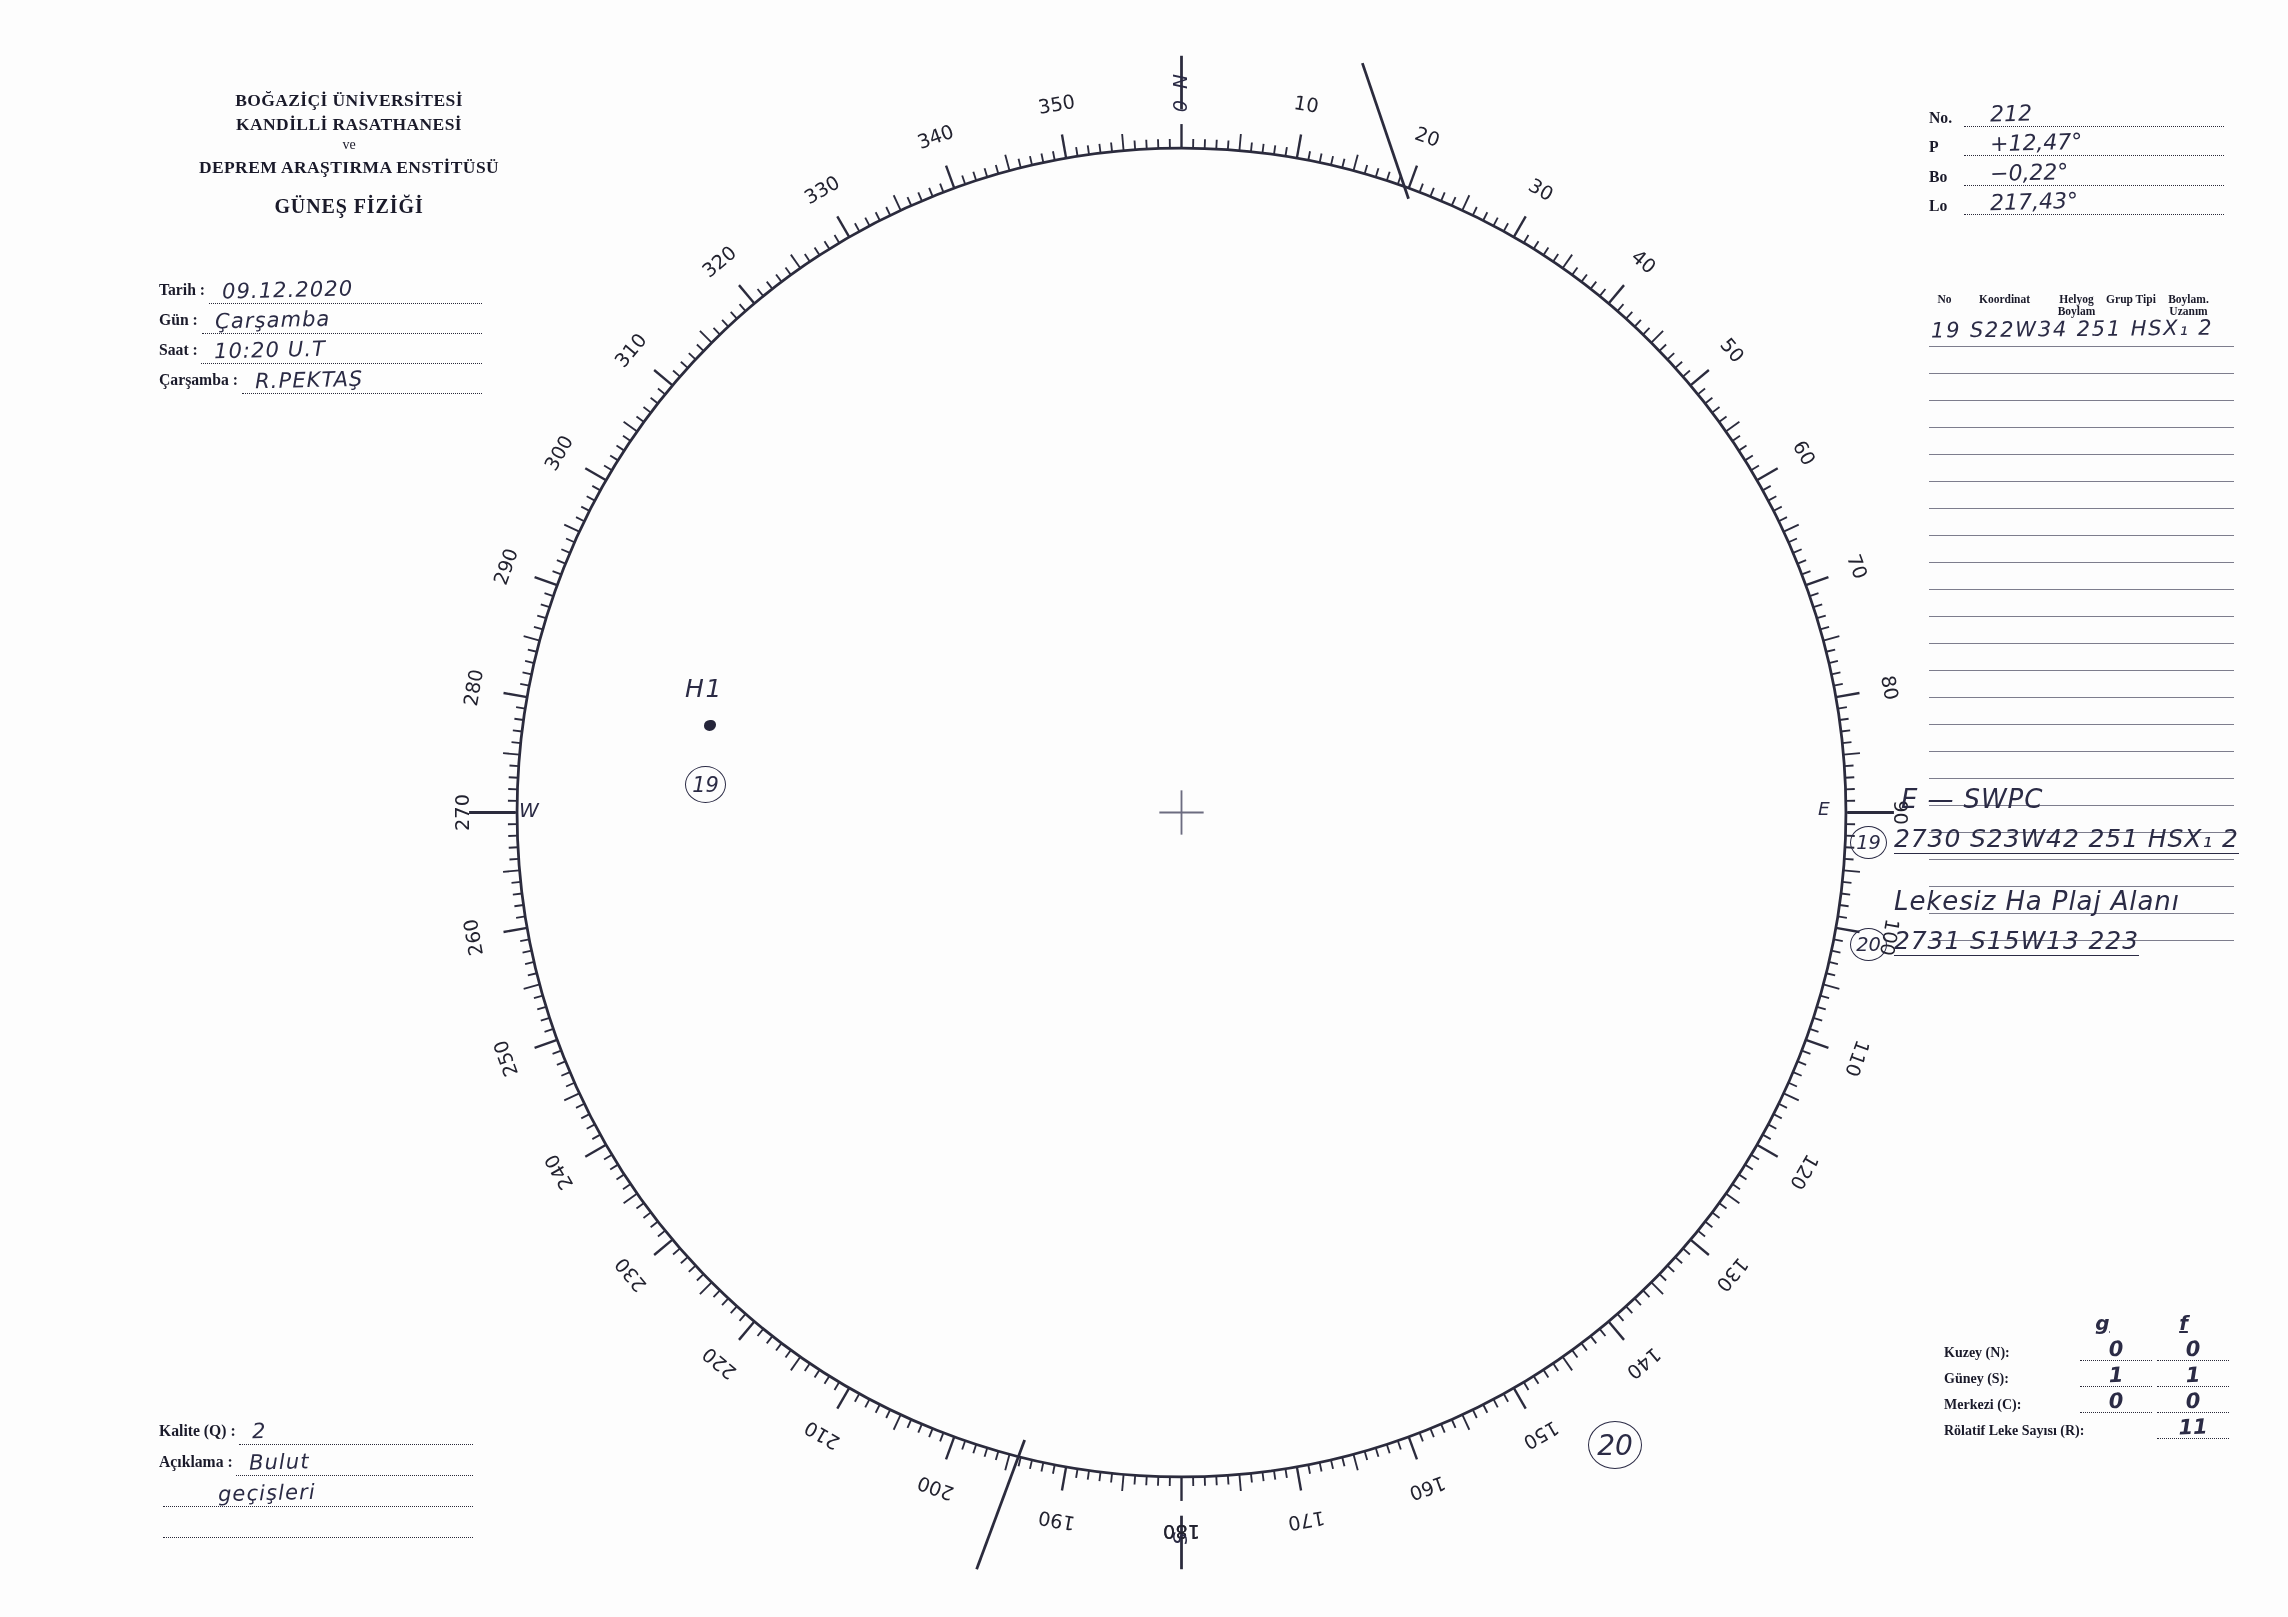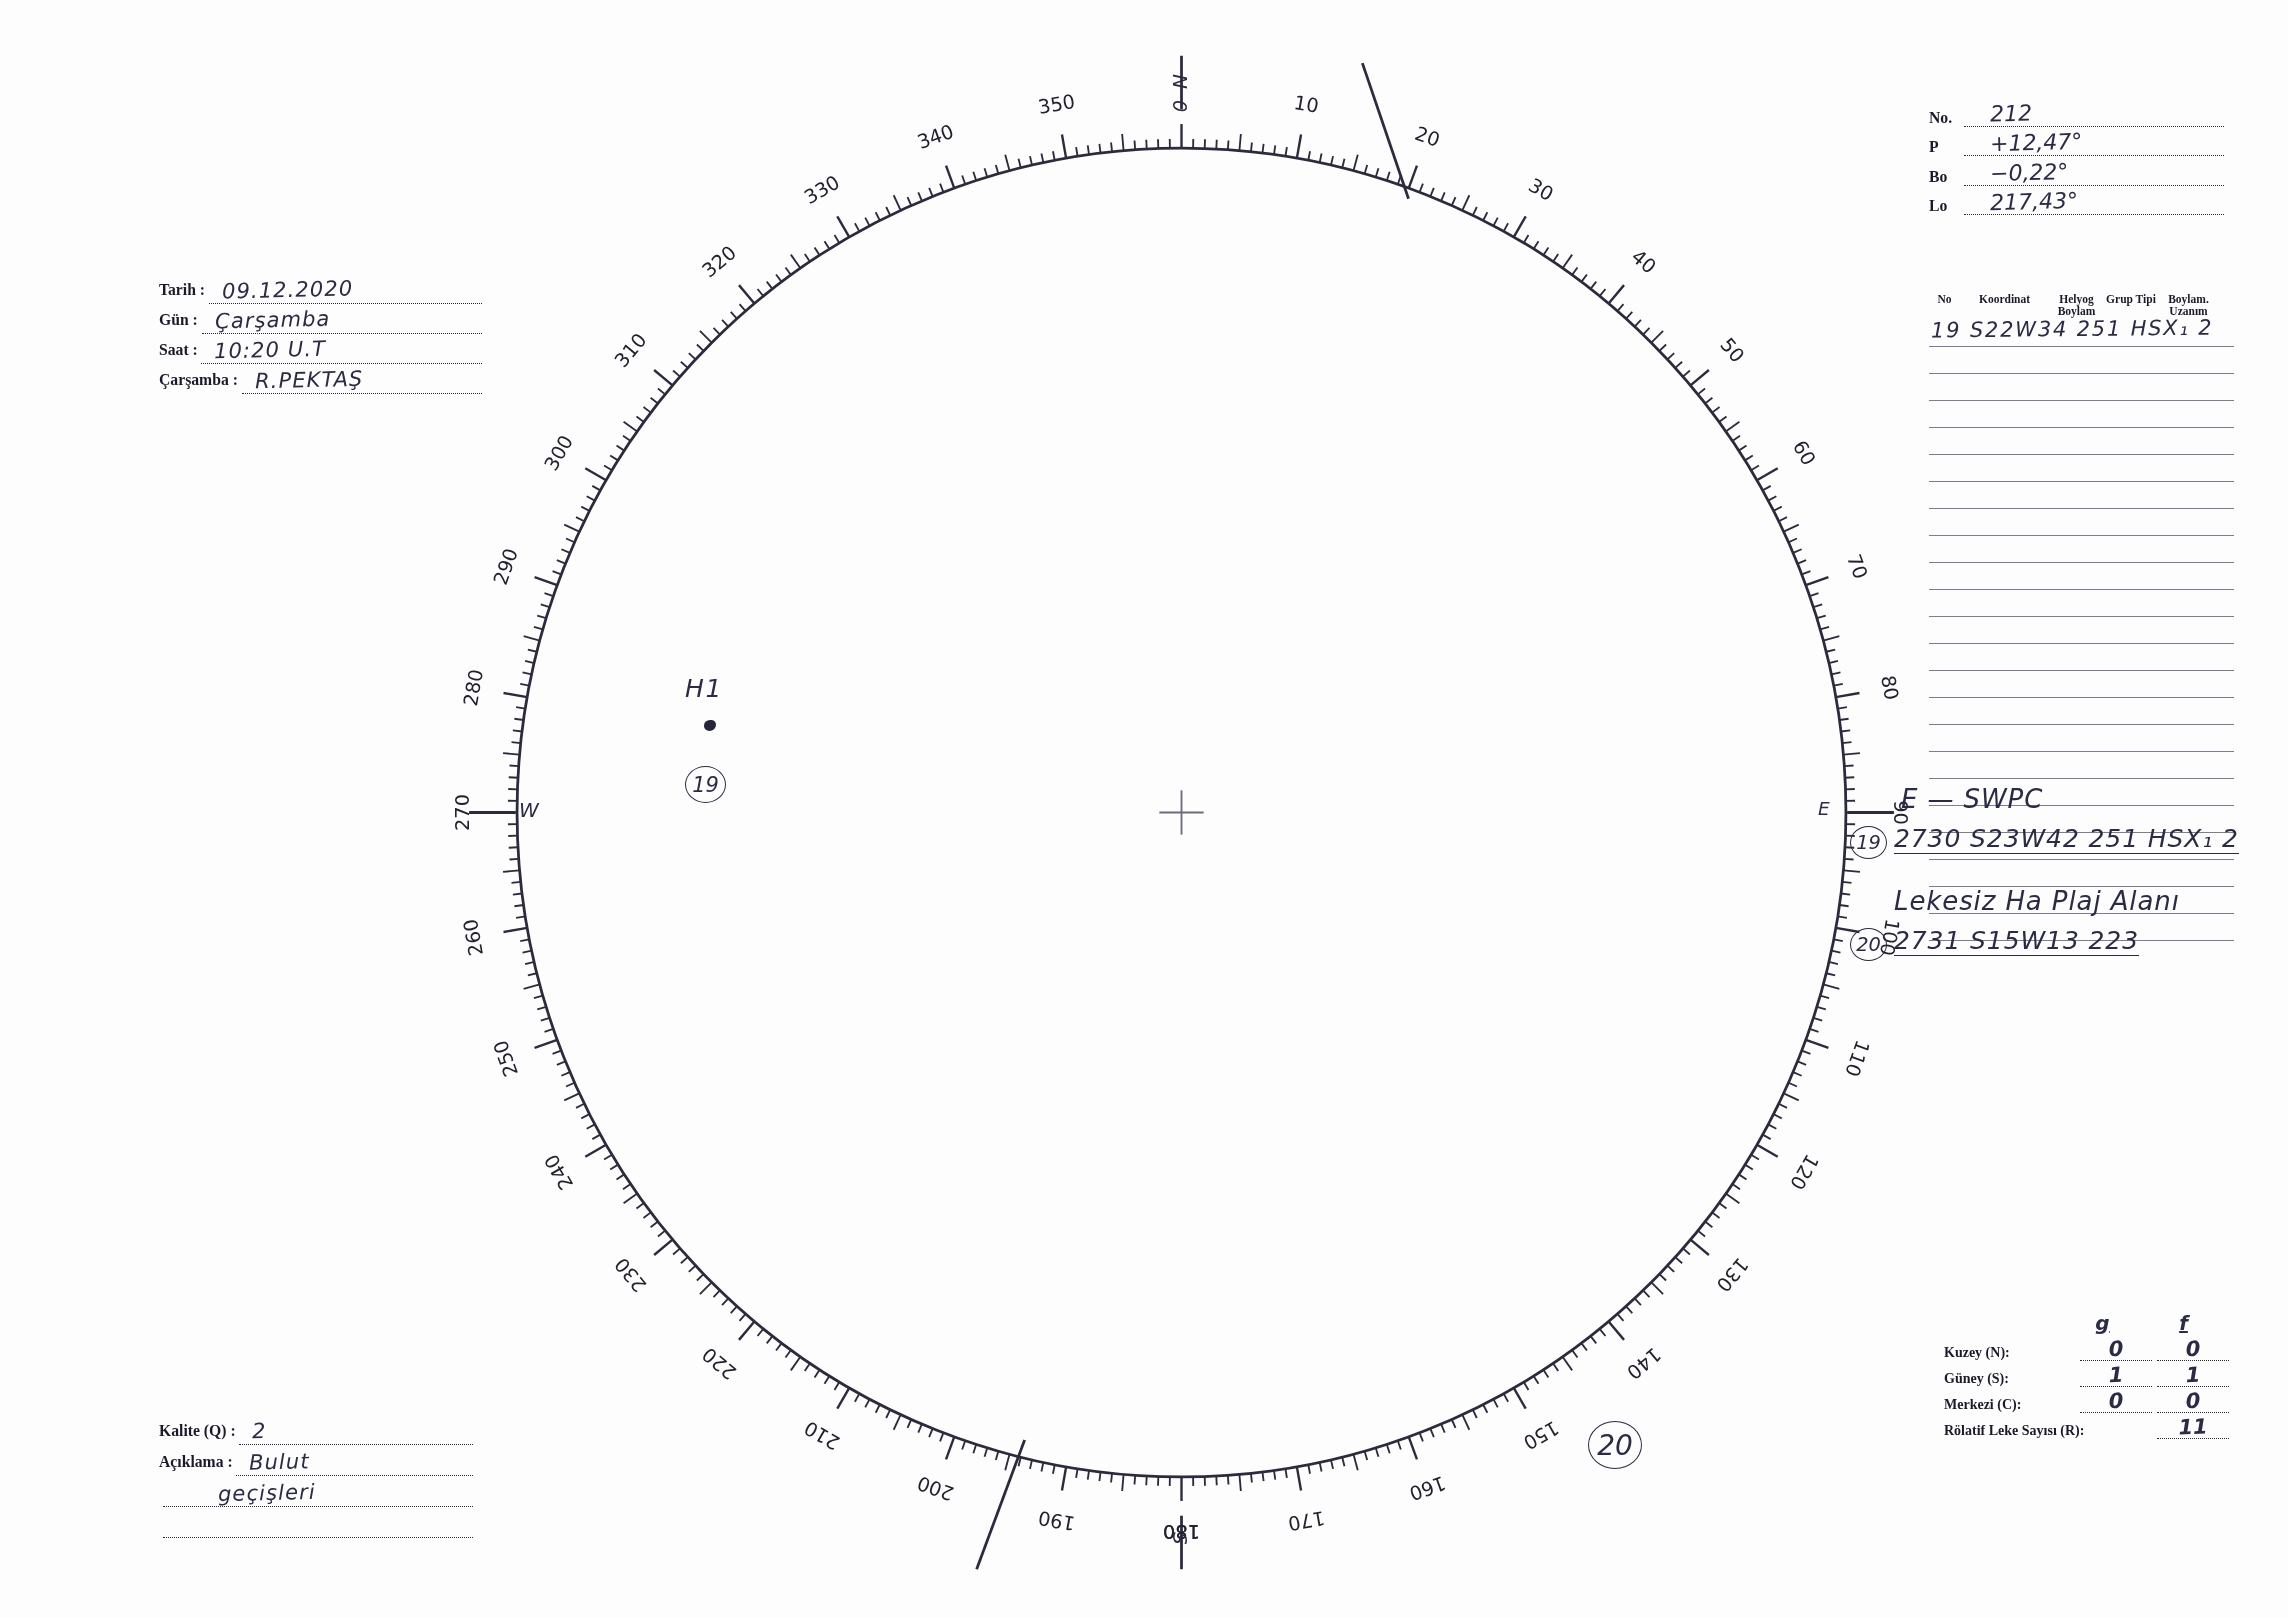--- a/index.html
+++ b/index.html
@@ -77,20 +77,27 @@
        display:flex;align-items:center;justify-content:center;}
   .spot{position:absolute;background:#25253a;border-radius:50% 40% 55% 45%;}
   .edge-note{position:absolute;font-family:"DejaVu Sans", sans-serif;font-style:italic;color:#2b2b45;white-space:nowrap;}
   .ul{border-bottom:1.8px solid #2b2b45;}
 </style>
 </head>
 <body>
 
 <div class="sheet">
 
+  <div class="hdr">
+    <div class="l1">BOĞAZİÇİ ÜNİVERSİTESİ</div>
+    <div class="l2">KANDİLLİ RASATHANESİ</div>
+    <div class="l3">ve</div>
+    <div class="l4">DEPREM ARAŞTIRMA ENSTİTÜSÜ</div>
+    <div class="gf">GÜNEŞ FİZİĞİ</div>
+  </div>
 
   <div class="fields">
     <div class="frow">
       <span class="lab">Tarih :</span>
       <span class="dots">
         <span class="hand">09.12.2020</span>
       </span>
     </div>
     <div class="frow">
       <span class="lab">Gün :</span>

